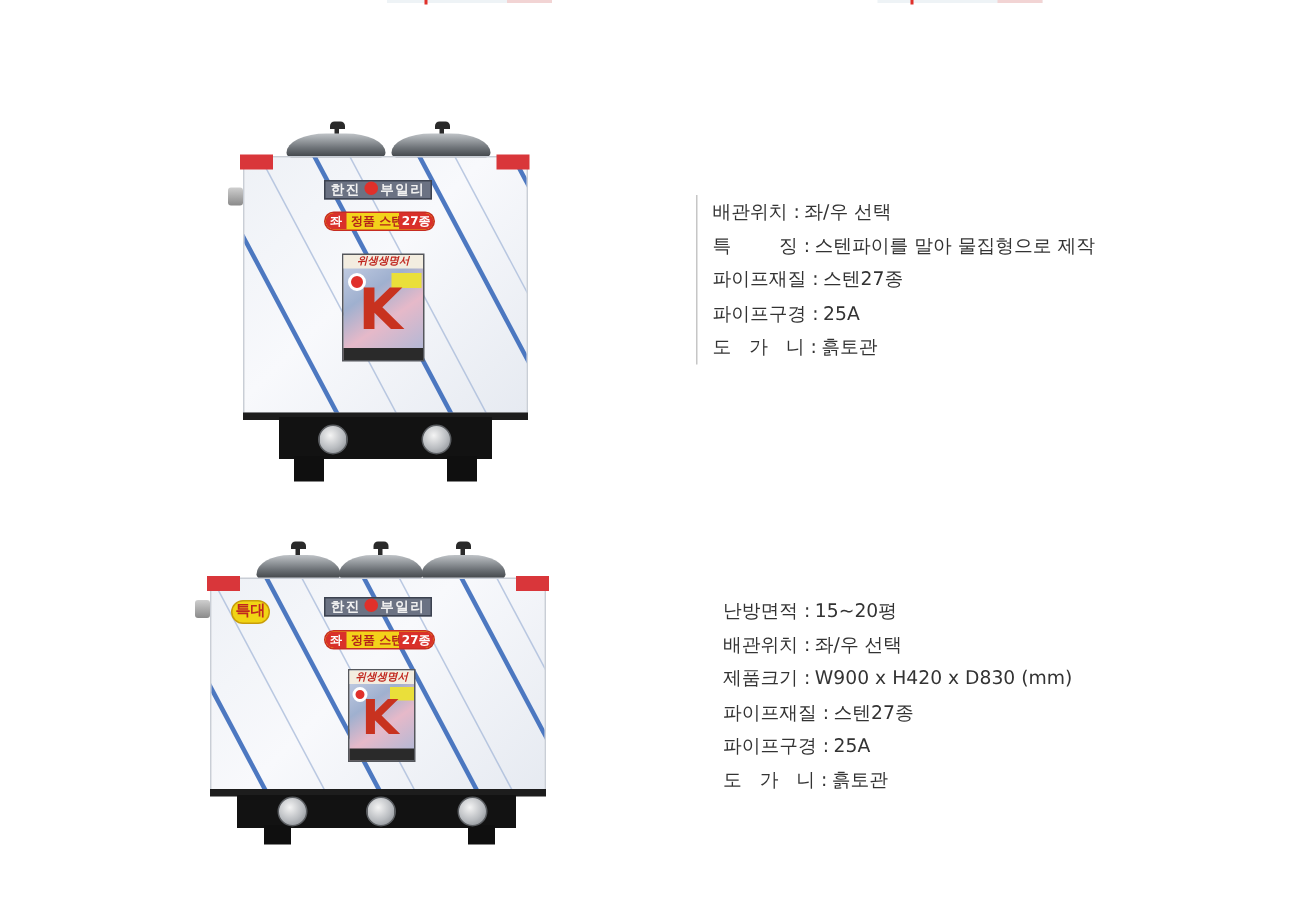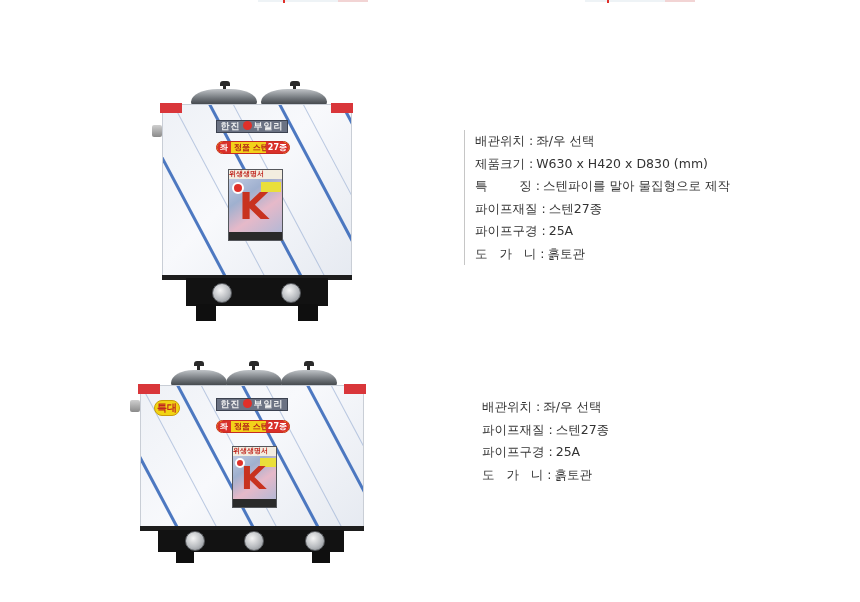--- a/index.html
+++ b/index.html
@@ -43,21 +43,21 @@
       position: absolute; height: 13px; background: #f3d21a; border: 1px solid #c62c22; border-radius: 7px;
       font-size: 8px; line-height: 11px; font-weight: bold; color: #b3211a; white-space: nowrap; overflow: hidden;
     }
     .pipe-label .l { display: inline-block; background: #d9302a; color: #fff; padding: 0 3px; border-radius: 6px 0 0 6px; }
     .pipe-label .r { position: absolute; right: 0; top: 0; background: #d9302a; color: #fff; padding: 0 2px; border-radius: 0 6px 6px 0; }
     .pipe-label .c { padding: 0 3px; }
     .cert {
       position: absolute; border: 1px solid #55575c;
       background: linear-gradient(145deg, #c9d2e6 0%, #9fb0cf 35%, #e6b9c9 60%, #a8b8d8 100%);
     }
-    .cert-head { position: absolute; left: 0; right: 0; top: 0; height: 9px; background: #f3ede0; color: #c0271f; font-size: 7px; line-height: 9px; font-weight: bold; }
+    .cert-head { position: absolute; left: 0; right: 0; top: 0; height: 9px; background: #f3ede0; color: #c0271f; font-size: 7px; line-height: 9px; text-align: center; font-weight: bold; font-style: italic; }
     .cert-k { position: absolute; color: #c8321f; font-weight: bold; font-family: "DejaVu Sans", sans-serif; }
     .cert-foot { position: absolute; left: 0; right: 0; bottom: 0; height: 8px; background: #2a2a2a; }
     .cert-icon { position: absolute; width: 12px; height: 12px; border-radius: 50%; background: #e0302a; border: 2px solid #fff; }
     .cert-yel { position: absolute; background: #eadf3a; }
     .badge {
       position: absolute; height: 16px; background: #f1d414; border: 1px solid #c99d0a; border-radius: 8px;
       color: #c0271f; font-size: 10px; line-height: 14px; font-weight: bold; text-align: center;
     }
 
     .specs { position: absolute; }
@@ -124,21 +124,20 @@
     <div class="base-top" style="left:14px;top:197px;width:190px;"></div>
     <div class="base" style="left:38px;top:200px;width:142px;height:28px;"></div>
     <div class="leg" style="left:48px;top:226px;width:20px;height:17px;"></div>
     <div class="leg" style="left:150px;top:226px;width:20px;height:17px;"></div>
     <div class="dial" style="left:64px;top:205px;"></div>
     <div class="dial" style="left:133px;top:205px;"></div>
   </div>
 
   <div class="specs with-rule" style="left:464px;top:130px;padding-left:10px;">
     <div class="spec-row"><span class="spec-label">배관위치</span><span class="spec-sep">:</span><span>좌/우 선택</span></div>
-    <div class="spec-row"><span class="spec-label">제품크기</span><span class="spec-sep">:</span><span>W630 x H420 x D830 (mm)</span></div>
     <div class="spec-row"><span class="spec-label">특&nbsp;&nbsp;&nbsp;&nbsp;&nbsp;&nbsp;&nbsp;&nbsp;징</span><span class="spec-sep">:</span><span>스텐파이를 말아 물집형으로 제작</span></div>
     <div class="spec-row"><span class="spec-label">파이프재질</span><span class="spec-sep">:</span><span>스텐27종</span></div>
     <div class="spec-row"><span class="spec-label">파이프구경</span><span class="spec-sep">:</span><span>25A</span></div>
     <div class="spec-row"><span class="spec-label">도&nbsp;&nbsp;&nbsp;가&nbsp;&nbsp;&nbsp;니</span><span class="spec-sep">:</span><span>흙토관</span></div>
   </div>
 </div>
 
 <div class="product">
   <div class="heater" style="left:128px;top:358px;width:245px;height:210px;">
 
@@ -189,18 +188,20 @@
     <div class="base-top" style="left:12px;top:168px;width:224px;"></div>
     <div class="base" style="left:30px;top:172px;width:186px;height:22px;"></div>
     <div class="leg" style="left:48px;top:192px;width:18px;height:13px;"></div>
     <div class="leg" style="left:184px;top:192px;width:18px;height:13px;"></div>
     <div class="dial" style="left:57px;top:173px;"></div>
     <div class="dial" style="left:116px;top:173px;"></div>
     <div class="dial" style="left:177px;top:173px;"></div>
   </div>
 
   <div class="specs" style="left:482px;top:396px;">
+    <div class="spec-row"><span class="spec-label">난방면적</span><span class="spec-sep">:</span><span>15~20평</span></div>
     <div class="spec-row"><span class="spec-label">배관위치</span><span class="spec-sep">:</span><span>좌/우 선택</span></div>
+    <div class="spec-row"><span class="spec-label">제품크기</span><span class="spec-sep">:</span><span>W900 x H420 x D830 (mm)</span></div>
     <div class="spec-row"><span class="spec-label">파이프재질</span><span class="spec-sep">:</span><span>스텐27종</span></div>
     <div class="spec-row"><span class="spec-label">파이프구경</span><span class="spec-sep">:</span><span>25A</span></div>
     <div class="spec-row"><span class="spec-label">도&nbsp;&nbsp;&nbsp;가&nbsp;&nbsp;&nbsp;니</span><span class="spec-sep">:</span><span>흙토관</span></div>
   </div>
 </div>
 
 </body></html>

